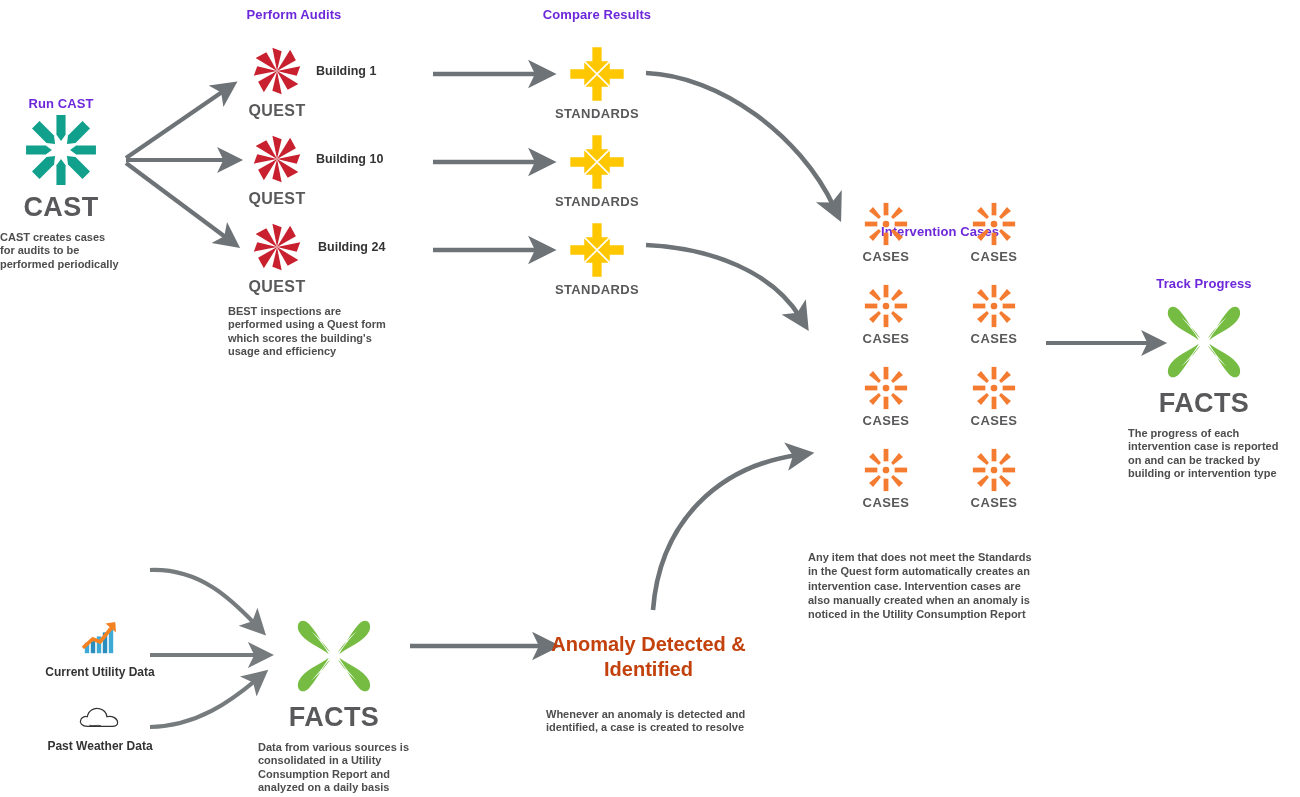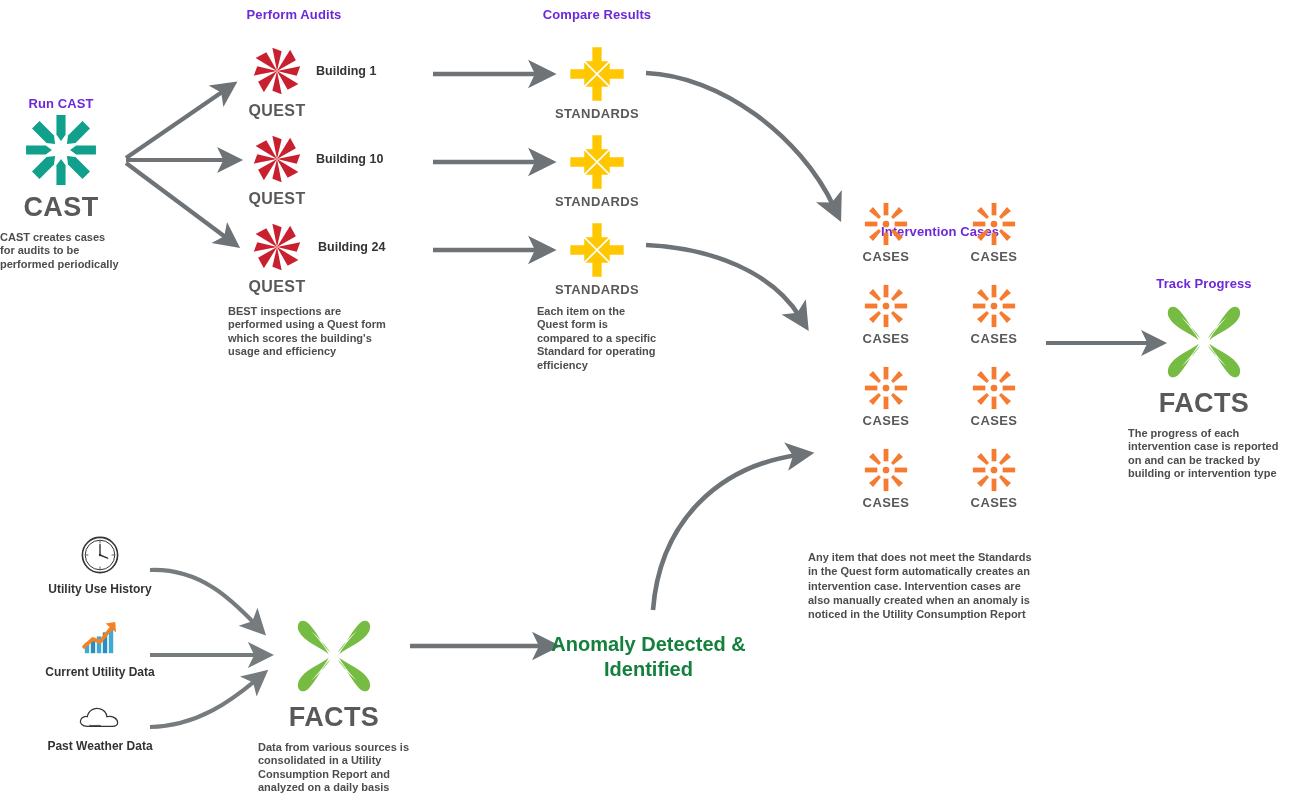--- a/index.html
+++ b/index.html
@@ -26,21 +26,21 @@
   .brandword.mid{font-size:16px;}
   .brandword.small{font-size:13px;}
   .caption{
     font-size:11px;font-weight:bold;color:#4d4d4d;line-height:1.22;
     text-align:left;
   }
   .caption.loose{line-height:1.3;}
   .bldg-label{font-size:12.5px;font-weight:bold;color:#333;white-space:nowrap;}
   .src-label{font-size:12px;font-weight:bold;color:#333;text-align:center;white-space:nowrap;}
   .headline{
-    font-size:20px;font-weight:bold;color:#15803d;text-align:center;line-height:1.25;
+    font-size:20px;font-weight:bold;color:#c2410c;text-align:center;line-height:1.25;
   }
 
   
   .icon{display:block;}
   svg{display:block;overflow:visible;}
 </style>
 </head>
 <body>
 
 <div class="stage">
@@ -228,21 +228,20 @@
             <path d="M42,96 h16 v-24 l12,0 l-20,-20 l-20,20 l12,0 Z"></path>
             <path d="M4,42 v16 h24 l0,12 l20,-20 l-20,-20 l0,12 Z"></path>
             <path d="M96,42 v16 h-24 l0,12 l-20,-20 l20,-20 l0,12 Z"></path>
           </g>
         </svg>
       </span>
     </div>
     <div class="brandword small" style="margin-top:3px;">STANDARDS</div>
   </div>
 
-  <div class="abs caption" style="left:537px;top:305px;width:120px;">Each item on the Quest form is compared to a specific Standard for operating efficiency</div>
 
   <div class="abs" style="left:840px;top:200px;width:200px;">
 
     <div style="display:flex;justify-content:space-between;width:180px;margin:0 auto;">
       <div style="width:72px;">
         <div style="display:flex;justify-content:center;">
           <span class="icon">
             <svg width="48" height="48" viewBox="0 0 100 100">
               <g fill="#f47b30">
                 <path d="M45,6 h10 v26 h-10 Z"></path>
@@ -440,38 +439,20 @@
             <path d="M46,54 C38,60 34,72 22,86 C14,95 6,88 10,78 C16,66 34,60 44,52 C40,60 32,70 24,78 C32,72 40,62 46,54 Z"></path>
             <path d="M54,54 C62,60 66,72 78,86 C86,95 94,88 90,78 C84,66 66,60 56,52 C60,60 68,70 76,78 C68,72 60,62 54,54 Z"></path>
           </g>
         </svg>
       </span>
     </div>
     <div class="brandword big" style="margin-top:2px;">FACTS</div>
     <div class="caption" style="margin-top:8px;width:152px;">The progress of each intervention case is reported on and can be tracked by building or intervention type</div>
   </div>
 
-  <div class="abs" style="left:40px;top:535px;width:120px;">
-    <div style="display:flex;justify-content:center;">
-      <span class="icon">
-        <svg width="40" height="40" viewBox="0 0 100 100">
-          <circle cx="50" cy="50" r="44" fill="#ffffff" stroke="#333" stroke-width="4"></circle>
-          <circle cx="50" cy="50" r="37" fill="#ffffff" stroke="#333" stroke-width="2.5"></circle>
-          <line x1="50" y1="50" x2="50" y2="24" stroke="#333" stroke-width="3.5" stroke-linecap="round"></line>
-          <line x1="50" y1="50" x2="69" y2="58" stroke="#333" stroke-width="3.5" stroke-linecap="round"></line>
-          <circle cx="50" cy="50" r="3" fill="#333"></circle>
-          <line x1="50" y1="15" x2="50" y2="21" stroke="#333" stroke-width="2"></line>
-          <line x1="50" y1="79" x2="50" y2="85" stroke="#333" stroke-width="2"></line>
-          <line x1="15" y1="50" x2="21" y2="50" stroke="#333" stroke-width="2"></line>
-          <line x1="79" y1="50" x2="85" y2="50" stroke="#333" stroke-width="2"></line>
-        </svg>
-      </span>
-    </div>
-    <div class="src-label" style="margin-top:7px;">Utility Use History</div>
-  </div>
 
   <div class="abs" style="left:40px;top:618px;width:120px;">
     <div style="display:flex;justify-content:center;">
       <span class="icon">
         <svg width="42" height="40" viewBox="0 0 100 100">
           <g>
             <rect x="12" y="62" width="11" height="26" fill="#3fa9d6"></rect>
             <rect x="27" y="54" width="11" height="34" fill="#2b8cbe"></rect>
             <rect x="42" y="46" width="11" height="42" fill="#3fa9d6"></rect>
             <rect x="57" y="36" width="11" height="52" fill="#2b8cbe"></rect>
@@ -511,15 +492,16 @@
           </g>
         </svg>
       </span>
     </div>
     <div class="brandword big" style="margin-top:2px;">FACTS</div>
     <div class="caption" style="margin-top:8px;width:152px;">Data from various sources is consolidated in a Utility Consumption Report and analyzed on a daily basis</div>
   </div>
 
   <div class="abs" style="left:546px;top:632px;width:205px;">
     <div class="headline">Anomaly Detected &amp; Identified</div>
+    <div class="caption" style="margin-top:26px;width:205px;">Whenever an anomaly is detected and identified, a case is created to resolve</div>
   </div>
 
 </div>
 
 </body></html>

